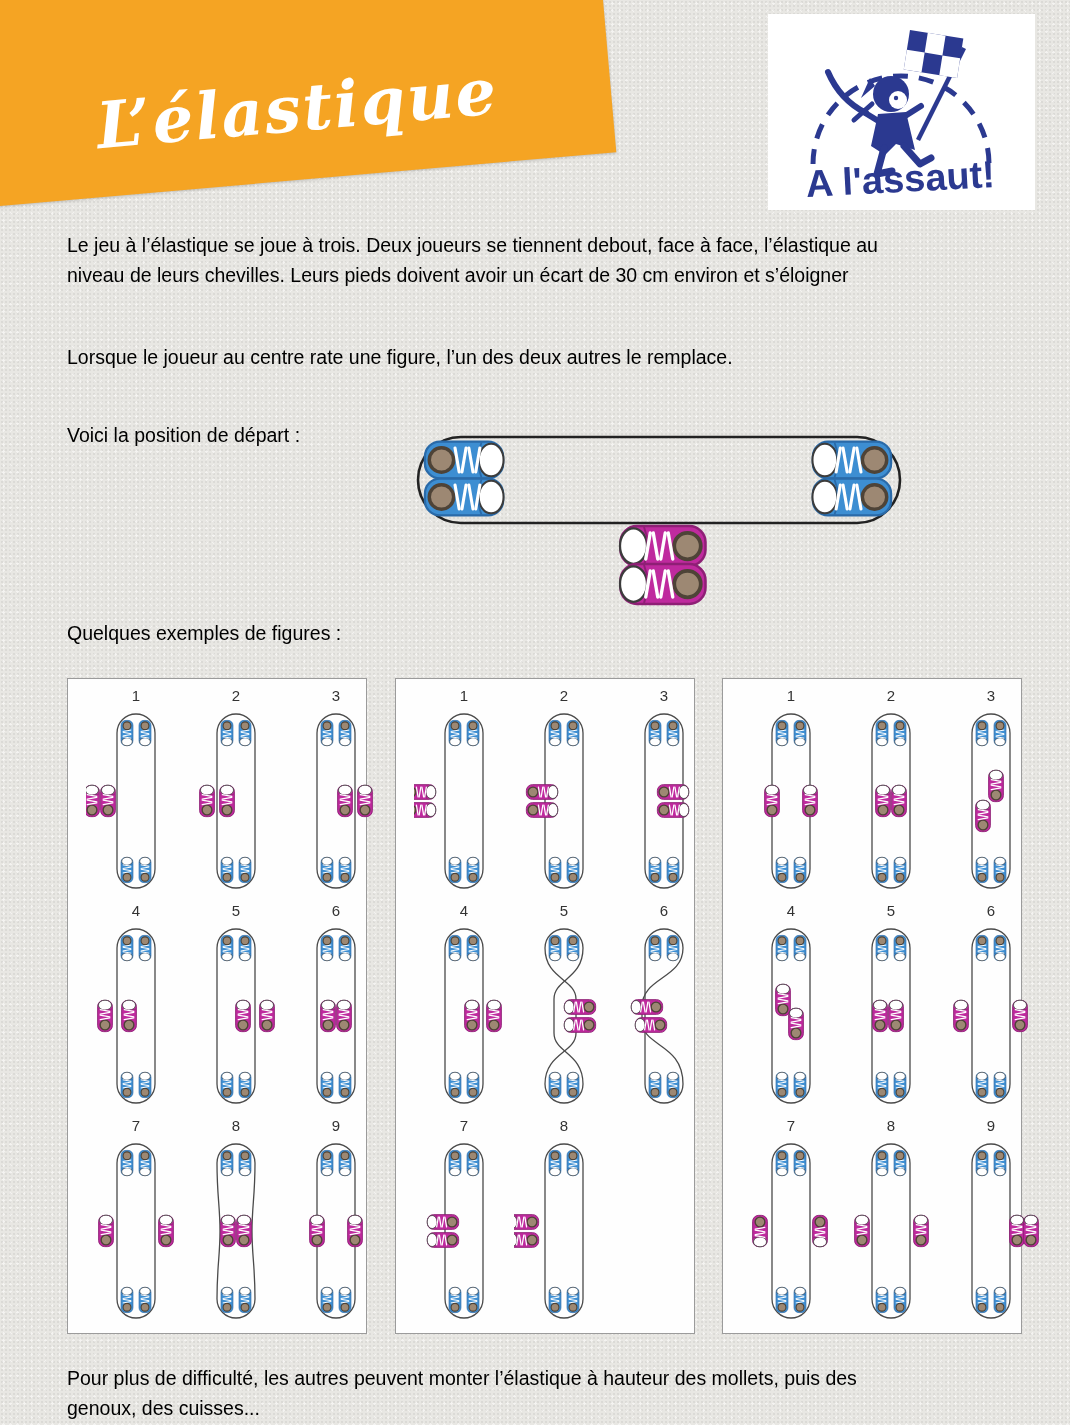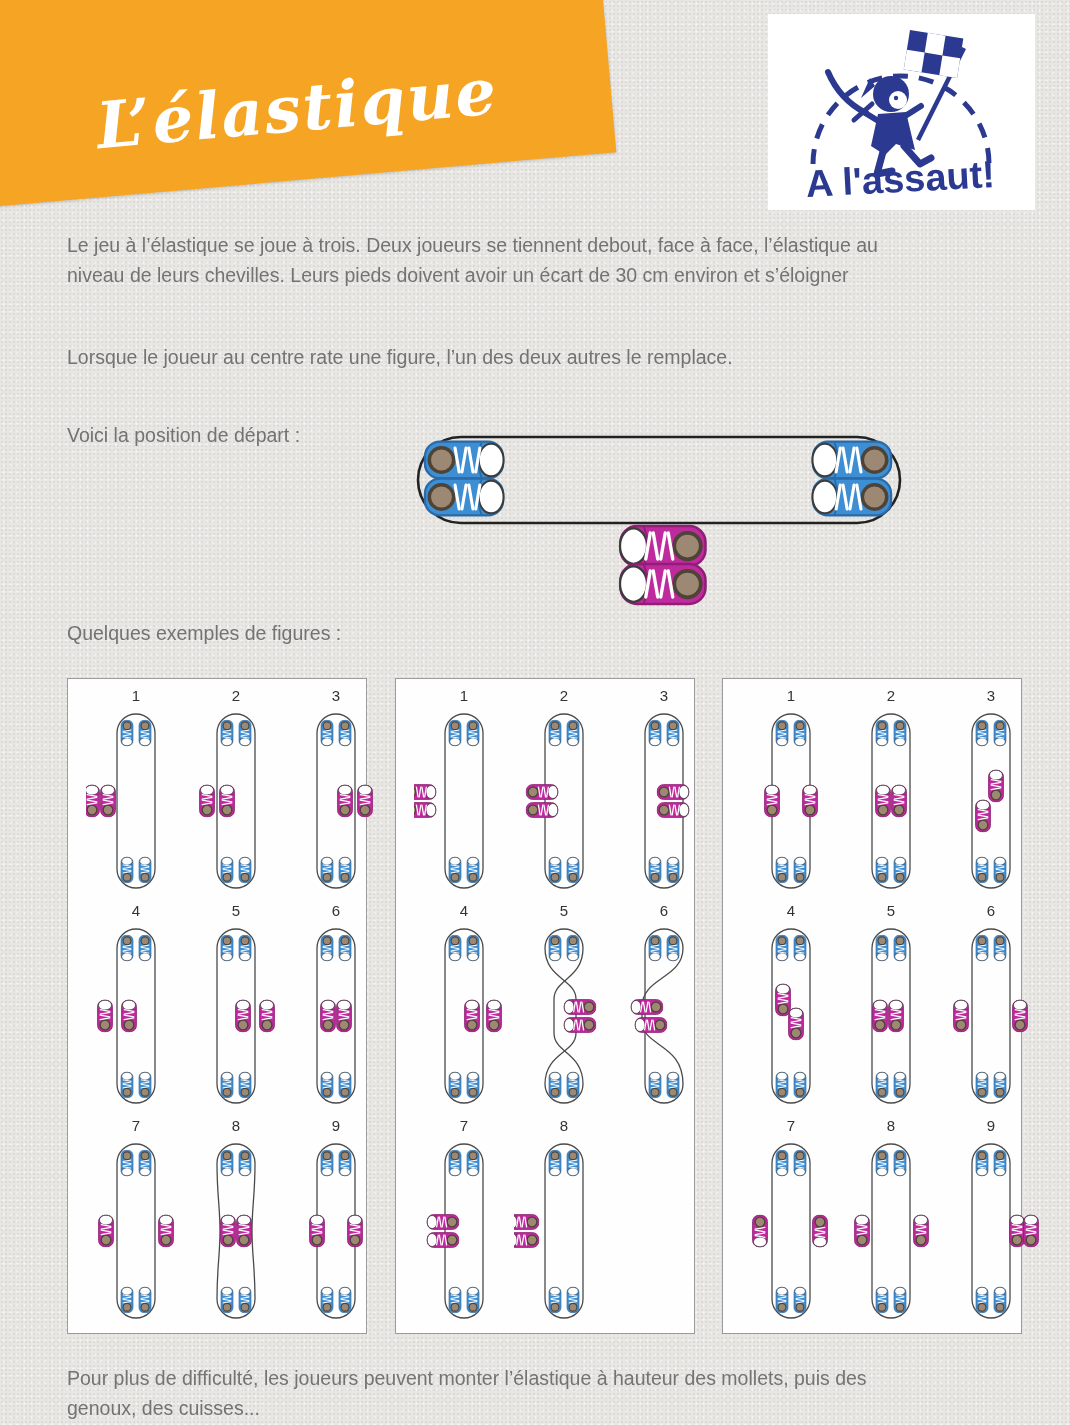--- a/index.html
+++ b/index.html
@@ -18,21 +18,21 @@
     padding-bottom:34px;box-sizing:border-box;
     box-shadow:0 1px 3px rgba(0,0,0,.18);
   }
   .banner-title{
     font-family:"DejaVu Serif", serif;font-style:italic;font-weight:bold;
     font-size:64px;color:#ffffff;letter-spacing:2px;white-space:nowrap;
   }
   .logo-box{
     position:absolute;left:768px;top:14px;width:267px;height:196px;background:#ffffff;
   }
-  .text-block{position:absolute;left:67px;font-size:19.5px;line-height:30px;color:#737373;}
+  .text-block{position:absolute;left:67px;font-size:19.5px;line-height:30px;color:#000000;}
   .text-block span{display:block;}
   #p1{top:230px;}
   #p2{top:342px;}
   #start-label{top:420px;}
   #figures-heading{top:618px;}
   #footer{top:1363px;}
   #start-diagram{position:absolute;left:410px;top:430px;}
   .panel{
     position:absolute;top:678px;width:300px;height:656px;
     background:#fefefe;border:1px solid #9b9b9b;box-sizing:border-box;
@@ -1882,15 +1882,15 @@
           <line x1="-5.2" y1="-6.9" x2="5.2" y2="-5.1" stroke="#fff" stroke-width="1.35" stroke-linecap="round"></line>
           <line x1="-5.2" y1="-2.1" x2="5.2" y2="-3.9" stroke="#fff" stroke-width="1.35" stroke-linecap="round"></line>
           <line x1="-5.2" y1="-0.9" x2="5.2" y2="0.9" stroke="#fff" stroke-width="1.35" stroke-linecap="round"></line>
           <line x1="-5.2" y1="3.9" x2="5.2" y2="2.1" stroke="#fff" stroke-width="1.35" stroke-linecap="round"></line>
         </g>
       </svg>
     </div>
   </div>
 
 <div class="text-block" id="footer">
-  <span>Pour plus de difficulté, les joueurs peuvent monter l’élastique à hauteur des mollets, puis des</span>
+  <span>Pour plus de difficulté, les autres peuvent monter l’élastique à hauteur des mollets, puis des</span>
   <span>genoux, des cuisses...</span>
 </div>
 
 </body></html>

